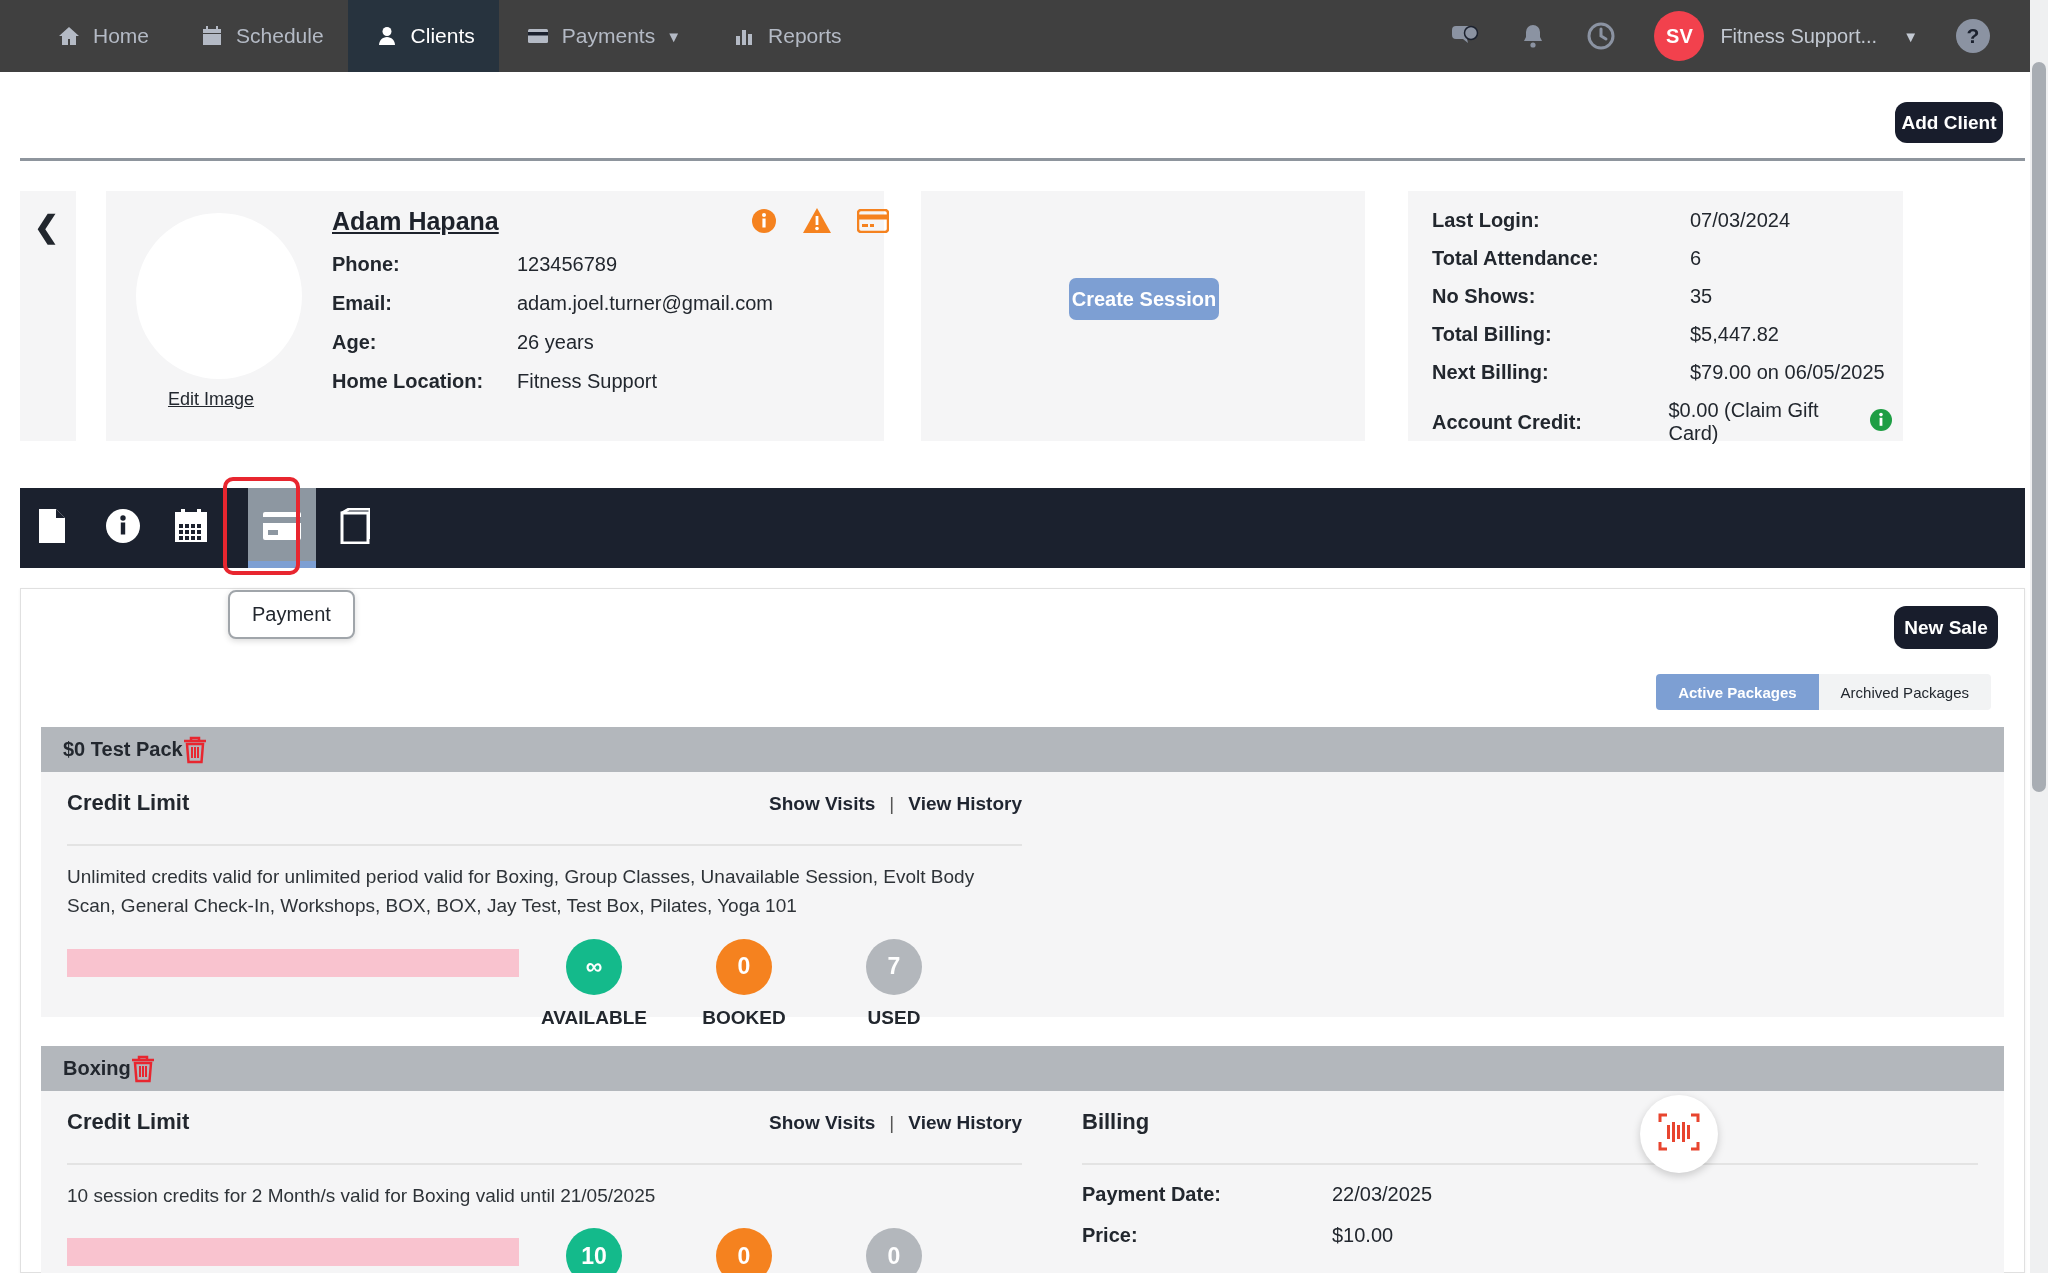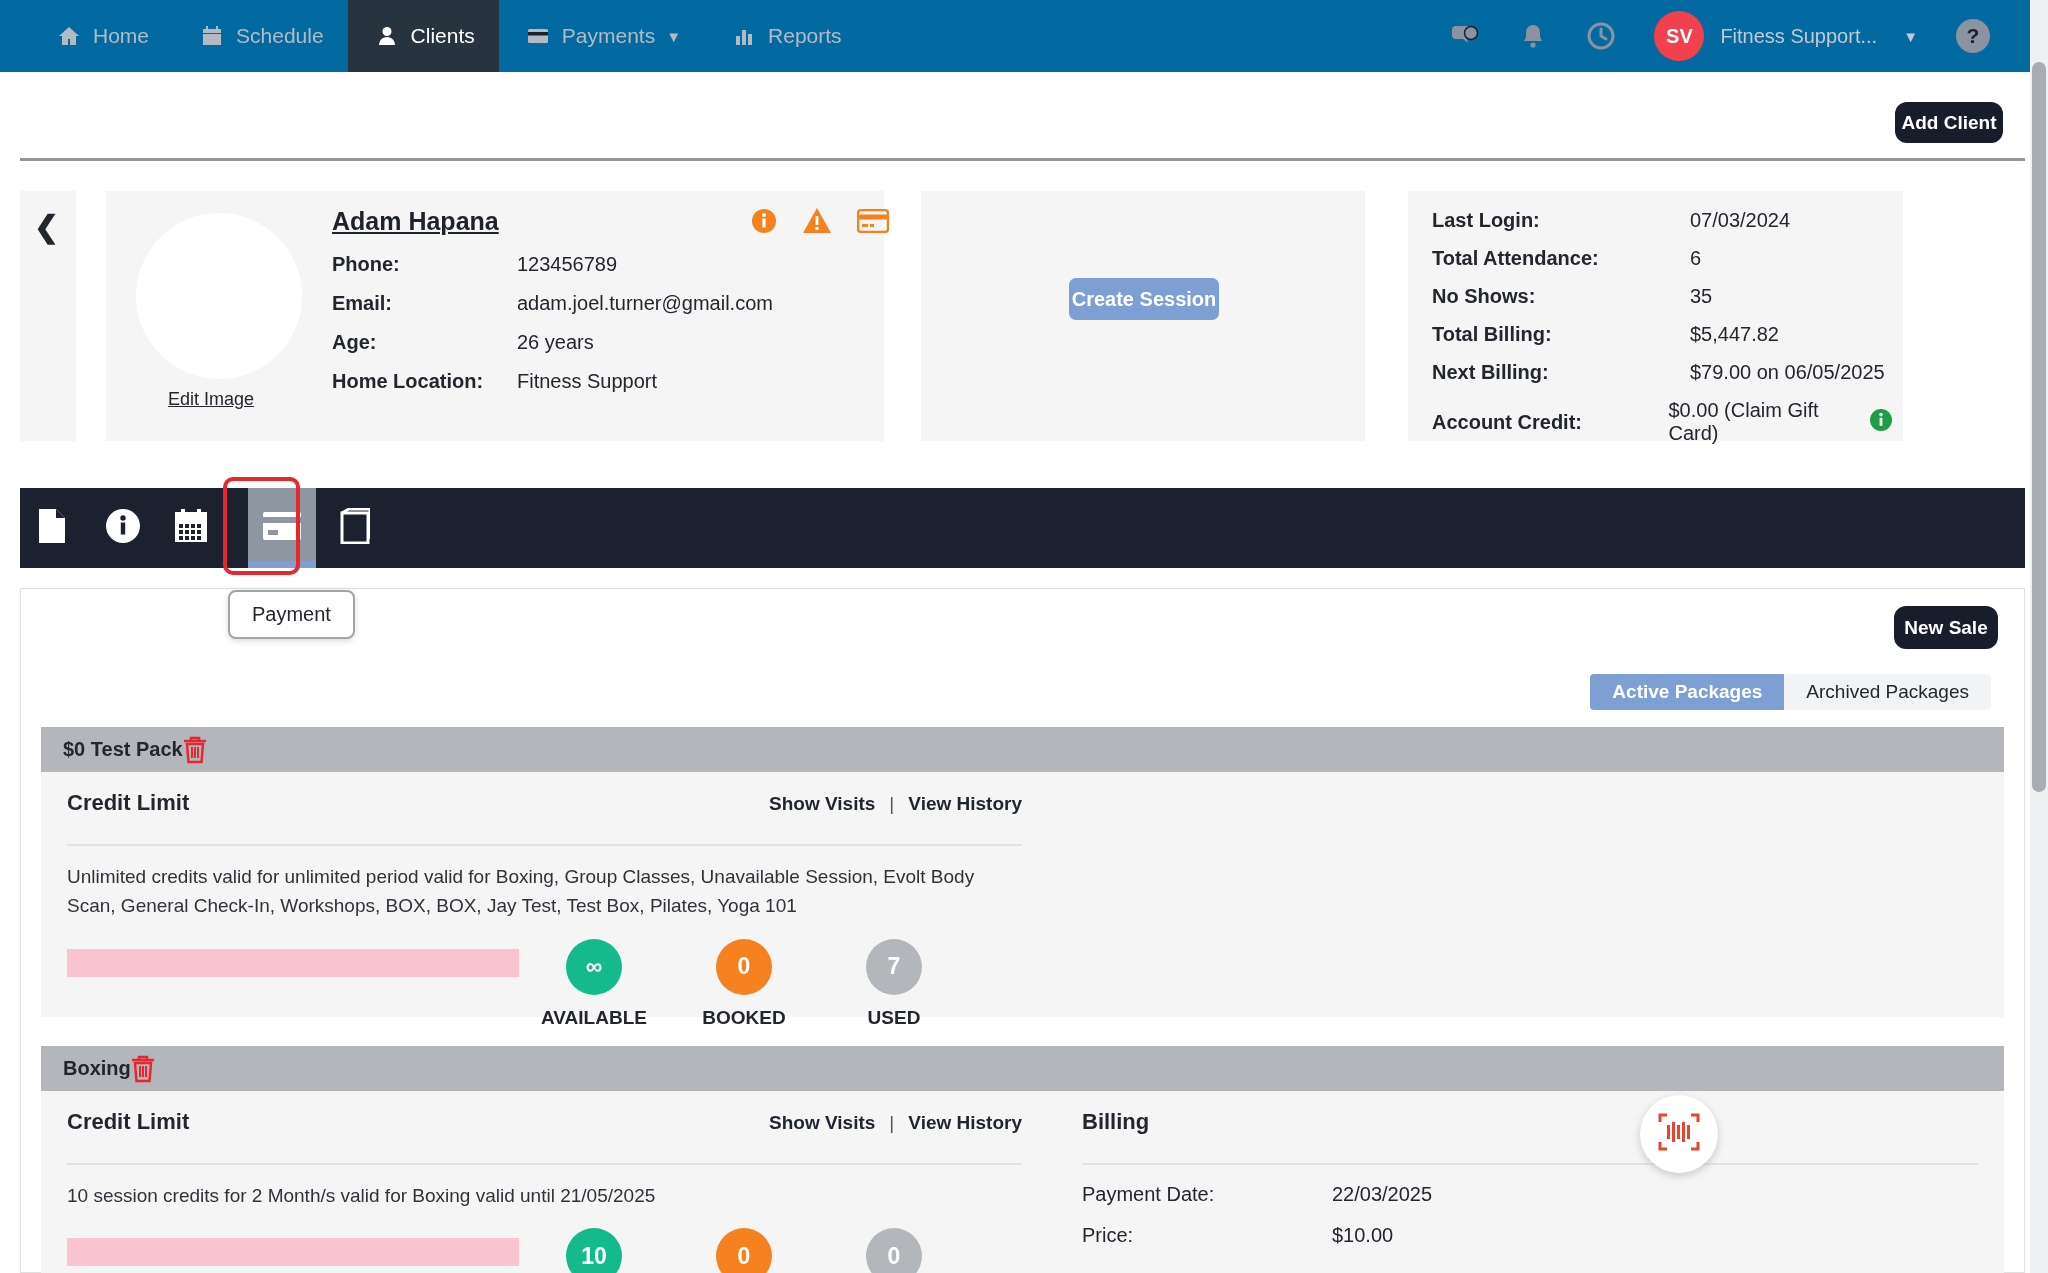--- a/index.html
+++ b/index.html
@@ -1,20 +1,20 @@
 <!DOCTYPE html>
 <html><head>
 <meta charset="utf-8">
 <style>
   * { margin:0; padding:0; box-sizing:border-box; }
   body { font-family:"Liberation Sans", sans-serif; background:#fff; }
   .page { position:relative; width:2048px; height:1273px; overflow:hidden; background:#fff; }
 
   
-  .navbar { position:absolute; left:0; top:0; width:2030px; height:72px; background:#0369a1;
+  .navbar { position:absolute; left:0; top:0; width:2030px; height:72px; background:#404040;
             display:flex; align-items:stretch; justify-content:space-between; }
   .nav-left { display:flex; align-items:stretch; padding-left:30px; }
   .nav-item { display:flex; align-items:center; gap:9px; padding:0 24px; color:#b4bac5;
               font-size:21px; cursor:pointer; }
   .nav-item svg { display:block; }
   .nav-item.active { background:#27333e; color:#ffffff; }
   .nav-caret { font-size:15px; margin-left:2px; }
   .nav-right { display:flex; align-items:center; gap:38px; padding-right:40px; }
   .topicon { width:30px; height:30px; display:flex; align-items:center; justify-content:center; }
   .avatar { width:50px; height:50px; border-radius:50%; background:#f2414d; color:#fff;
@@ -65,21 +65,21 @@
   .tooltip { position:absolute; left:228px; top:590px; padding:11px 22px; background:#fff;
              border:2px solid #a0a5aa; border-radius:8px; font-size:20px; color:#22272e;
              box-shadow:0 2px 6px rgba(0,0,0,.15); z-index:5; }
 
   
   .content-card { position:absolute; left:20px; top:588px; width:2005px; height:685px; background:#fff;
                   border:1px solid #e0e0e0; box-shadow:0 1px 3px rgba(0,0,0,.06); }
   .new-sale { right:26px; top:17px; width:104px; height:43px; font-size:19px; }
   .toggle { position:absolute; right:33px; top:85px; display:flex; height:36px; }
   .toggle .t-btn { display:flex; align-items:center; justify-content:center; padding:0 22px;
-                   font-size:19px; cursor:pointer; }
+                   font-size:15px; cursor:pointer; }
   .t-active { background:#7d9fd3; color:#fff; border-radius:4px 0 0 4px; font-weight:bold; }
   .t-archived { background:#f2f3f4; color:#22272e; border-radius:0 4px 4px 0; }
 
   .pkg { position:absolute; left:20px; width:1963px; background:#f5f5f6; }
   .pkg1 { top:138px; height:290px; }
   .pkg2 { top:457px; height:300px; }
   .pkg-header { height:45px; background:#b3b7bc; display:flex; align-items:center;
                 justify-content:flex-start; padding:0 22px; }
   .pkg-title { font-size:20px; font-weight:bold; color:#22272e; }
   .trash { cursor:pointer; display:flex; }
@@ -97,21 +97,21 @@
   .pink-bar { width:452px; height:28px; background:#f9c3cf; margin-top:10px; }
   .stat-col { width:150px; text-align:center; }
   .stat-circle { width:56px; height:56px; border-radius:50%; margin:0 auto; color:#fff;
                  display:flex; align-items:center; justify-content:center; font-size:23px; font-weight:bold; }
   .c-teal { background:#14ba8b; }
   .c-orange { background:#f5821f; }
   .c-gray { background:#b3b7bc; }
   .stat-label { margin-top:12px; font-size:19px; font-weight:bold; color:#22272e; }
   .bill-rows { margin-top:18px; }
   .brow { display:flex; margin-bottom:18px; font-size:20px; color:#22272e; }
-  .brow .bl { width:250px; font-weight:normal; }
+  .brow .bl { width:250px; font-weight:bold; }
   .scan-bubble { position:absolute; right:260px; top:-14px; width:78px; height:78px; border-radius:50%;
                  background:#fff; box-shadow:0 3px 8px rgba(0,0,0,.18); display:flex;
                  align-items:center; justify-content:center; cursor:pointer; }
 
   
   .scrollbar-track { position:absolute; right:0; top:0; width:18px; height:1273px; background:#eff0f1; }
   .scrollbar-thumb { position:absolute; right:2px; top:62px; width:14px; height:730px;
                      background:#a8adb3; border-radius:7px; }
 </style>
 </head>

